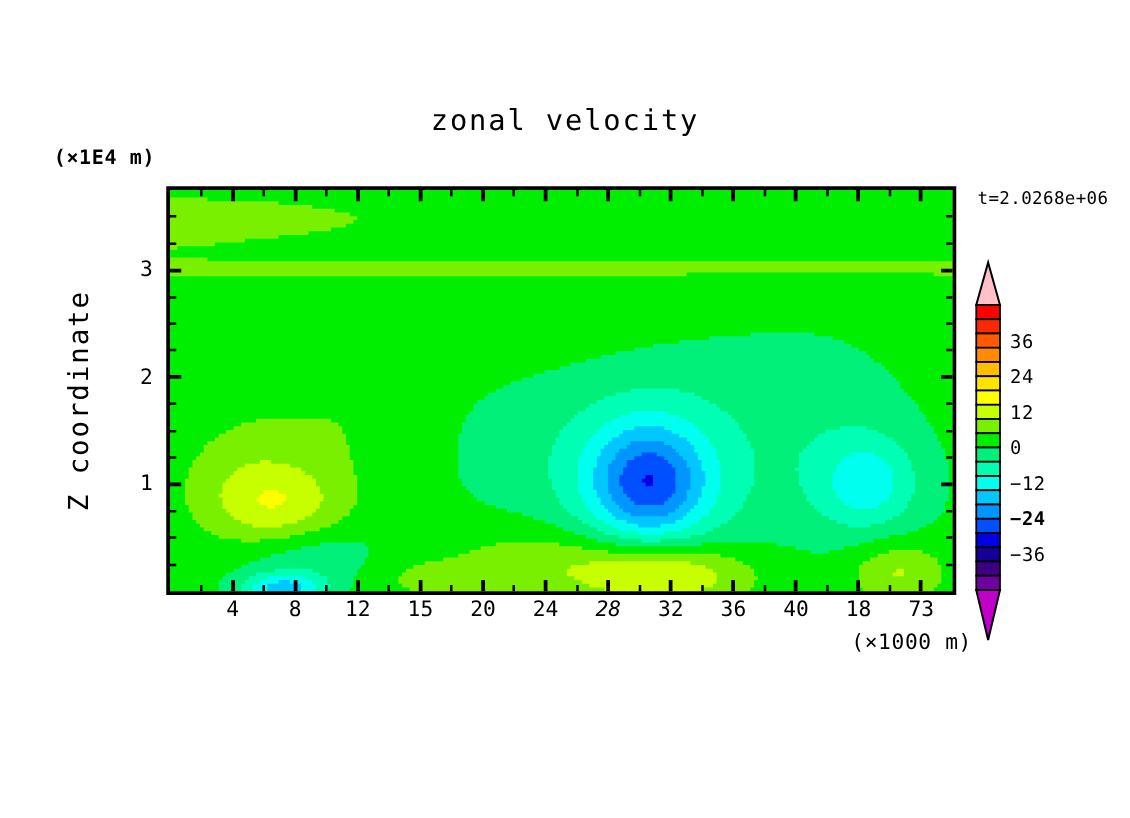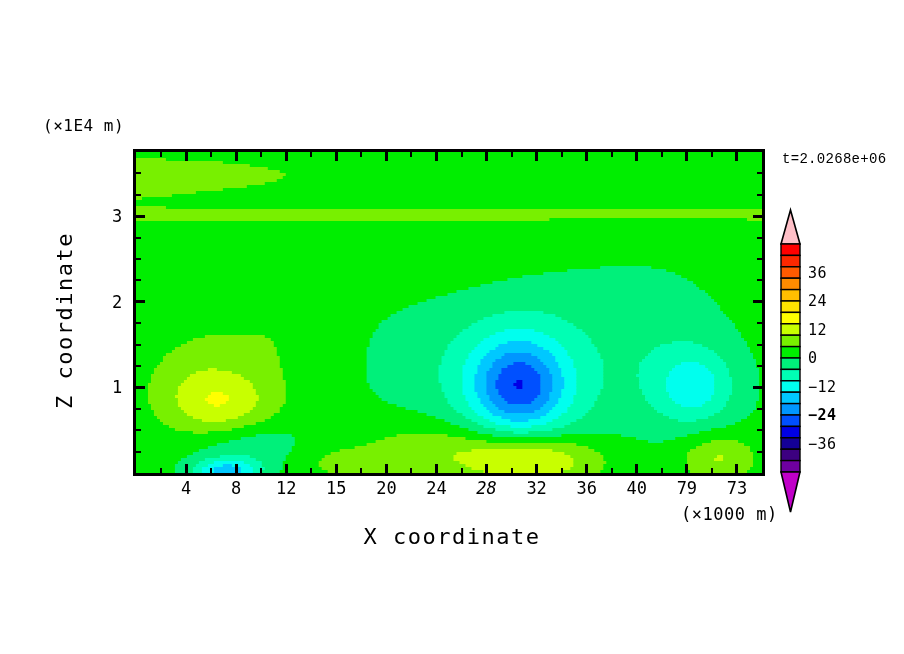--- a/index.html
+++ b/index.html
@@ -6,27 +6,27 @@
   body{width:904px;height:654px;position:relative;overflow:hidden;
        font-family:"DejaVu Sans Mono",monospace;color:#000;}
   .fig{position:absolute;left:0;top:0;width:904px;height:654px;}
 
   #plot-title{
     position:absolute;left:0;top:84px;width:904px;text-align:center;
     font-size:23px;letter-spacing:1.5px;font-weight:400;color:#000;
   }
 
   #y-unit-label{
-    position:absolute;left:43px;top:116px;font-size:16px;letter-spacing:0.5px;
+    position:absolute;left:43px;top:116px;font-size:16px;letter-spacing:0.5px;font-weight:bold;
   }
   #x-unit-label{
     position:absolute;left:681px;top:504px;font-size:17px;letter-spacing:0.5px;
   }
   #time-annotation{
-    position:absolute;left:782px;top:151px;font-size:14px;letter-spacing:0.3px;font-family:Liberation Mono, monospace;
+    position:absolute;left:782px;top:151px;font-size:14px;letter-spacing:0.3px;
   }
 
   #x-axis-title{
     position:absolute;left:0;top:524px;width:904px;text-align:center;
     font-size:22px;letter-spacing:1.5px;
   }
   #y-axis-title{
     position:absolute;left:-36px;top:308px;width:200px;text-align:center;
     font-size:22px;letter-spacing:1.5px;
     transform:rotate(-90deg);transform-origin:50% 50%;
@@ -42,26 +42,26 @@
 
   .cb-wrap{position:absolute;left:778px;top:196px;width:120px;height:330px;}
   .cb-label{position:absolute;font-size:15px;left:30px;transform:translateY(-50%);
             letter-spacing:0.5px;}
 </style>
 </head>
 <body>
 
 <div class="fig">
 
+  <div id="plot-title">zonal velocity</div>
 
   <div id="y-unit-label">(×1E4 m)</div>
   <div id="x-unit-label">(×1000 m)</div>
   <div id="time-annotation">t=2.0268e+06</div>
 
-  <div id="x-axis-title">X coordinate</div>
   <div id="y-axis-title">Z coordinate</div>
 
   <div class="panel">
     <svg id="field-svg" viewBox="0 0 626 321" preserveAspectRatio="none">
         <rect x="0.00" y="0.00" width="626.60" height="3.60" fill="#00ee00"></rect>
         <rect x="0.00" y="3.00" width="626.60" height="3.60" fill="#00ee00"></rect>
         <rect x="0.00" y="6.00" width="30.55" height="3.60" fill="#78f000"></rect>
         <rect x="29.95" y="6.00" width="596.65" height="3.60" fill="#00ee00"></rect>
         <rect x="0.00" y="9.00" width="87.46" height="3.60" fill="#78f000"></rect>
         <rect x="86.86" y="9.00" width="539.74" height="3.60" fill="#00ee00"></rect>
@@ -923,21 +923,21 @@
       <div style="position: absolute; left: 485.06px; top: 152px; width: 3px; height: 9px; background: rgb(0, 0, 0);"></div>
       <div class="xtick-label" style="left: 536.64px;">32</div>
       <div style="position: absolute; left: 535.14px; top: 464px; width: 3px; height: 9px; background: rgb(0, 0, 0);"></div>
       <div style="position: absolute; left: 535.14px; top: 152px; width: 3px; height: 9px; background: rgb(0, 0, 0);"></div>
       <div class="xtick-label" style="left: 586.72px;">36</div>
       <div style="position: absolute; left: 585.22px; top: 464px; width: 3px; height: 9px; background: rgb(0, 0, 0);"></div>
       <div style="position: absolute; left: 585.22px; top: 152px; width: 3px; height: 9px; background: rgb(0, 0, 0);"></div>
       <div class="xtick-label" style="left: 636.8px;">40</div>
       <div style="position: absolute; left: 635.3px; top: 464px; width: 3px; height: 9px; background: rgb(0, 0, 0);"></div>
       <div style="position: absolute; left: 635.3px; top: 152px; width: 3px; height: 9px; background: rgb(0, 0, 0);"></div>
-      <div class="xtick-label" style="left: 686.88px;">79</div>
+      <div class="xtick-label" style="left: 686.88px;">18</div>
       <div style="position: absolute; left: 685.38px; top: 464px; width: 3px; height: 9px; background: rgb(0, 0, 0);"></div>
       <div style="position: absolute; left: 685.38px; top: 152px; width: 3px; height: 9px; background: rgb(0, 0, 0);"></div>
       <div class="xtick-label" style="left: 736.96px;">73</div>
       <div style="position: absolute; left: 735.46px; top: 464px; width: 3px; height: 9px; background: rgb(0, 0, 0);"></div>
       <div style="position: absolute; left: 735.46px; top: 152px; width: 3px; height: 9px; background: rgb(0, 0, 0);"></div>
       <div style="position: absolute; left: 160.04px; top: 152px; width: 2px; height: 5px; background: rgb(0, 0, 0);"></div>
       <div style="position: absolute; left: 160.04px; top: 468px; width: 2px; height: 5px; background: rgb(0, 0, 0);"></div>
       <div style="position: absolute; left: 210.12px; top: 152px; width: 2px; height: 5px; background: rgb(0, 0, 0);"></div>
       <div style="position: absolute; left: 210.12px; top: 468px; width: 2px; height: 5px; background: rgb(0, 0, 0);"></div>
       <div style="position: absolute; left: 260.2px; top: 152px; width: 2px; height: 5px; background: rgb(0, 0, 0);"></div>

